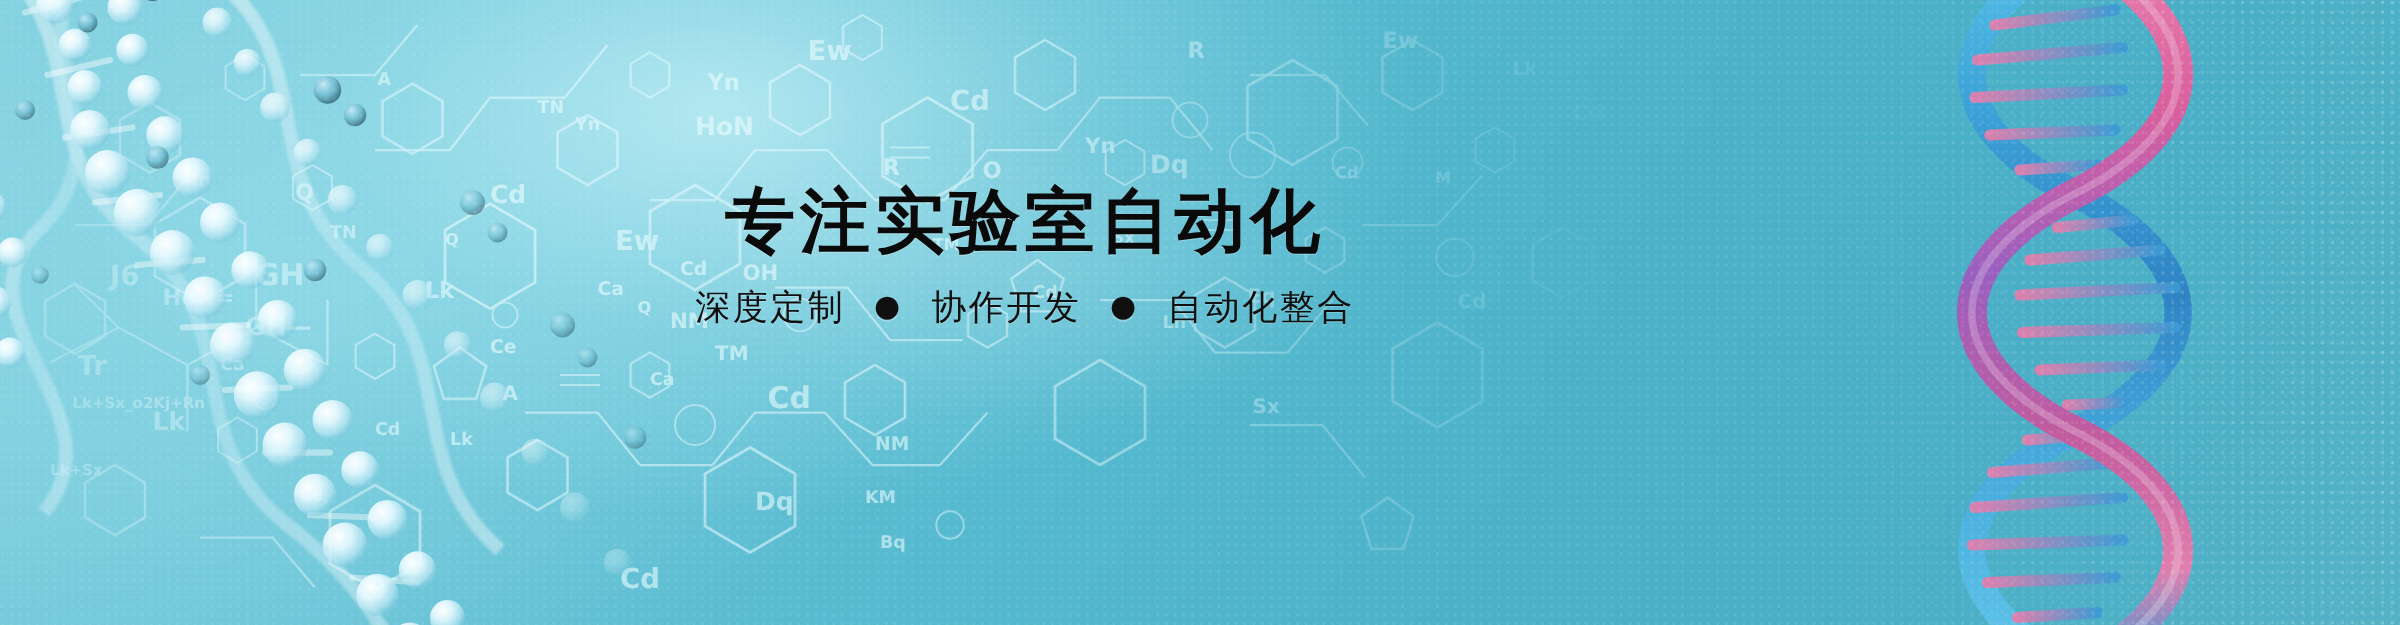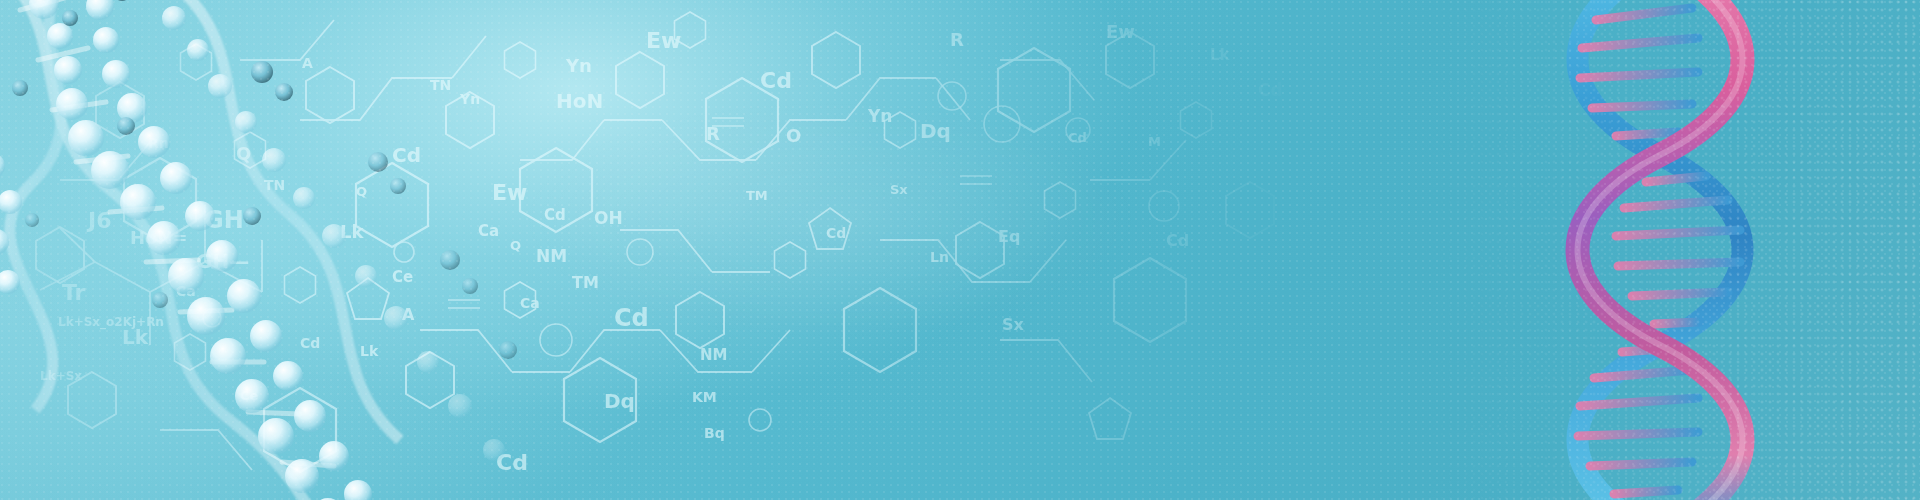--- a/index.html
+++ b/index.html
@@ -458,14 +458,24 @@
              C360,40 360,120 250,175
              C140,230 140,310 250,365
              C360,420 360,500 250,555" fill="none" stroke="#ffffff" stroke-width="6" stroke-linecap="round" opacity="0.22"></path>
   </svg>
 
   <div class="halftone"></div>
   <div class="halftone-r"></div>
 
   <div class="text-glow"></div>
 
+  <div class="copy">
+    <div class="headline">专注实验室自动化</div>
+    <div class="subline">
+      <span>深度定制</span>
+      <span class="sub-sep">●</span>
+      <span>协作开发</span>
+      <span class="sub-sep">●</span>
+      <span>自动化整合</span>
+    </div>
+  </div>
 
 </div>
 
 </body></html>

